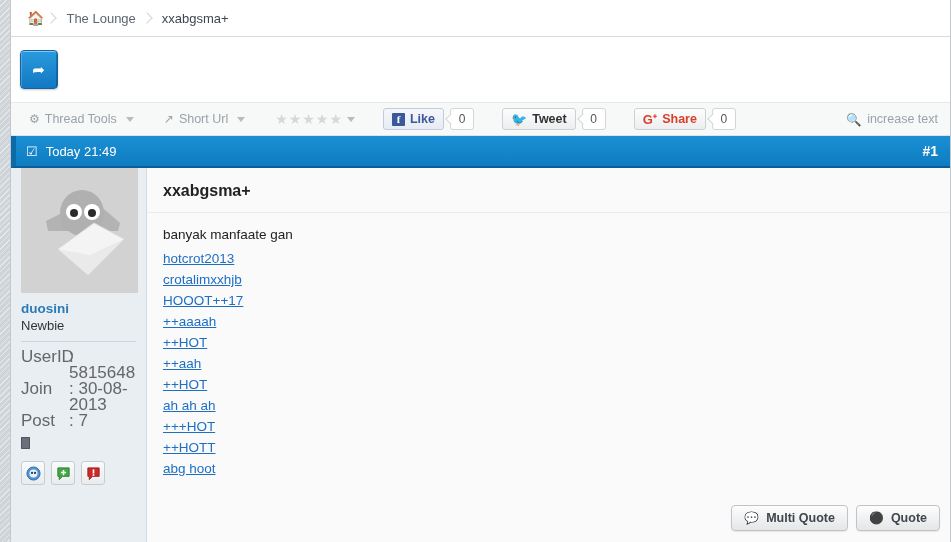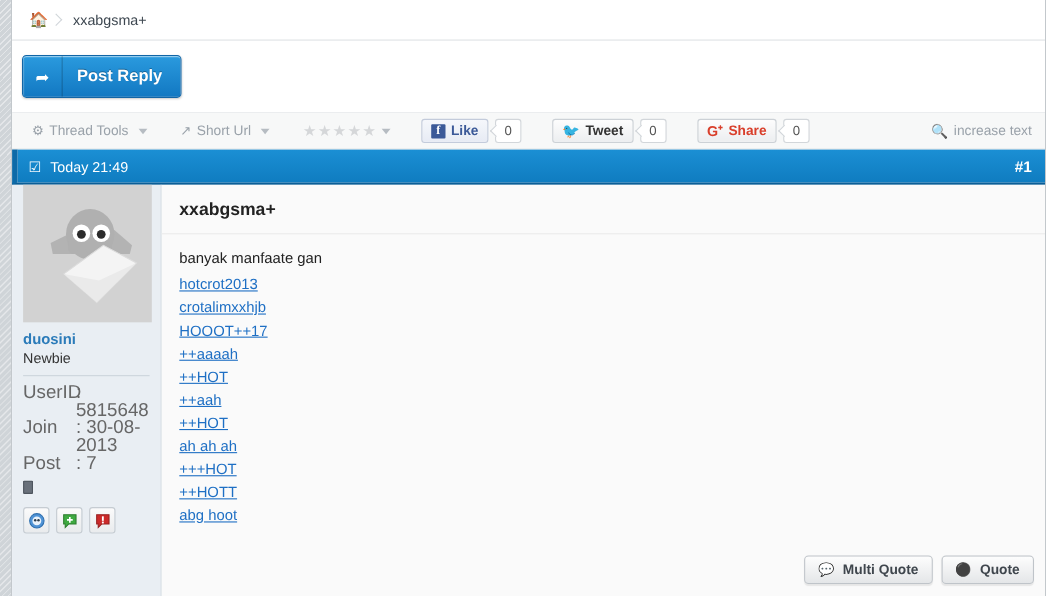--- a/index.html
+++ b/index.html
@@ -168,29 +168,31 @@
 </style>
 </head>
 <body>
 
 <div class="page">
 
   <div class="breadcrumb">
     <div class="crumb home">
       <span class="home-ico">🏠</span>
     </div>
+    <div class="crumb">
+      <span>The Lounge</span>
+    </div>
     <div class="crumb current">
       <span>xxabgsma+</span>
     </div>
   </div>
 
   <div class="replybar">
     <div class="btn-post">
       <div class="ico">➦</div>
-      <div class="lbl">Post Reply</div>
     </div>
   </div>
 
   <div class="toolsrow">
     <div class="tool">
       <span class="g">⚙</span>
       <span>Thread Tools</span>
       <span class="caret"></span>
     </div>
     <div class="tool">

